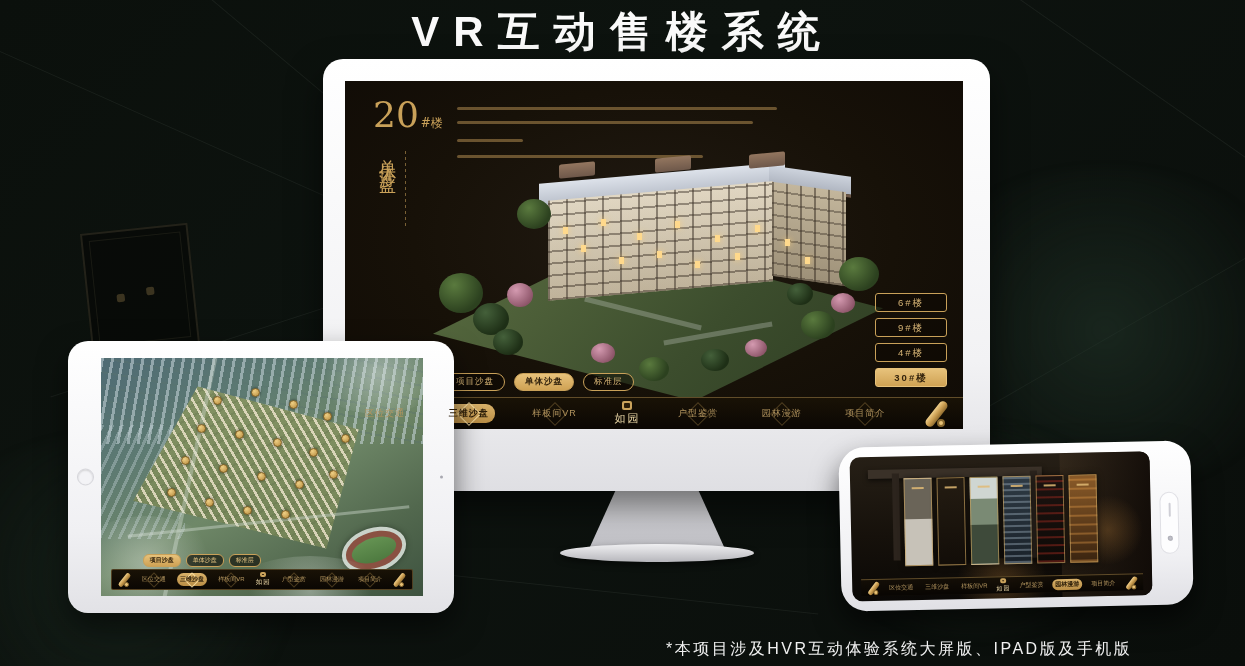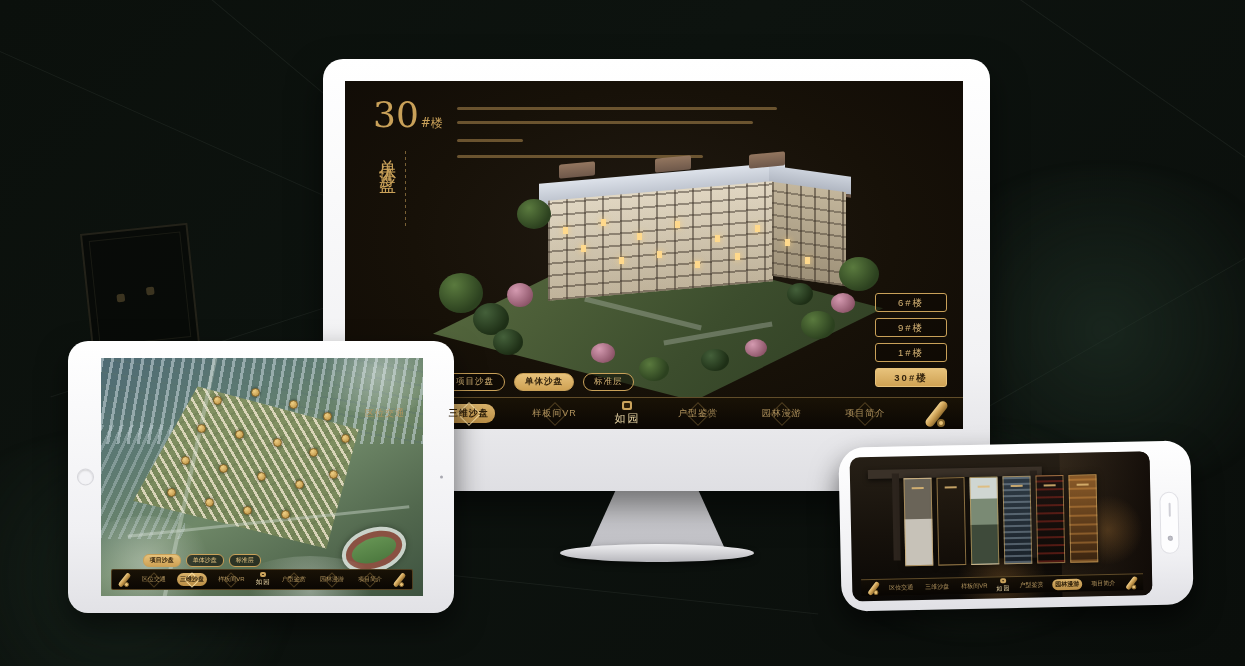--- a/index.html
+++ b/index.html
@@ -214,28 +214,29 @@
     <div class="bg-blob" style="right:-70px;top:170px;width:420px;height:320px;background:radial-gradient(circle,rgba(36,56,44,.55),transparent 70%);"></div>
     <div class="bg-blob" style="left:-90px;bottom:-50px;width:420px;height:280px;background:radial-gradient(circle,rgba(30,46,36,.5),transparent 70%);"></div>
     <div class="bg-blob" style="right:110px;bottom:30px;width:320px;height:210px;background:radial-gradient(circle,rgba(42,56,42,.4),transparent 70%);"></div>
     <div class="bg-plaque">
       <div class="inner"></div>
       <div class="mark" style="left:28px;top:62px;"></div>
       <div class="mark" style="left:58px;top:58px;"></div>
     </div>
   </div>
 
+  <div class="page-title">VR互动售楼系统</div>
 
   <div class="monitor-stand"></div>
   <div class="monitor-base"></div>
   <div class="monitor-body">
     <div class="monitor-screen">
 
       <div class="floor-big">
-        <span class="num">30</span><span class="suf">#楼</span>
+        <span class="num">20</span><span class="suf">#楼</span>
       </div>
       <div class="v-title">单体沙盘</div>
       <div class="v-sub"></div>
 
       <div>
         <div class="desc-line" style="left:112px;top:26px;width:320px;"></div>
         <div class="desc-line" style="left:112px;top:40px;width:296px;"></div>
         <div class="desc-line" style="left:112px;top:58px;width:66px;"></div>
         <div class="desc-line" style="left:112px;top:74px;width:246px;"></div>
       </div>
@@ -275,21 +276,21 @@
         <div class="tree pink" style="left:312px;top:178px;width:22px;height:18px;"></div>
         <div class="tree" style="left:368px;top:150px;width:34px;height:28px;"></div>
         <div class="tree" style="left:406px;top:96px;width:40px;height:34px;"></div>
         <div class="tree pink" style="left:398px;top:132px;width:24px;height:20px;"></div>
         <div class="tree dark" style="left:354px;top:122px;width:26px;height:22px;"></div>
       </div>
 
       <div class="floor-btns">
         <div class="floor-btn">6#楼</div>
         <div class="floor-btn">9#楼</div>
-        <div class="floor-btn">1#楼</div>
+        <div class="floor-btn">4#楼</div>
         <div class="floor-btn selected">30#楼</div>
       </div>
 
       <div class="view-tabs">
         <div class="view-tab">项目沙盘</div>
         <div class="view-tab selected">单体沙盘</div>
         <div class="view-tab">标准层</div>
       </div>
 
       <div class="navbar">
@@ -424,14 +425,15 @@
             <span class="curl"></span>
           </div>
       </div>
     </div>
     <div class="phone-notch">
       <span class="spk"></span>
       <span class="cam"></span>
     </div>
   </div>
 
+  <div class="footnote">*本项目涉及HVR互动体验系统大屏版、IPAD版及手机版</div>
 
 </div>
 
 </body></html>

